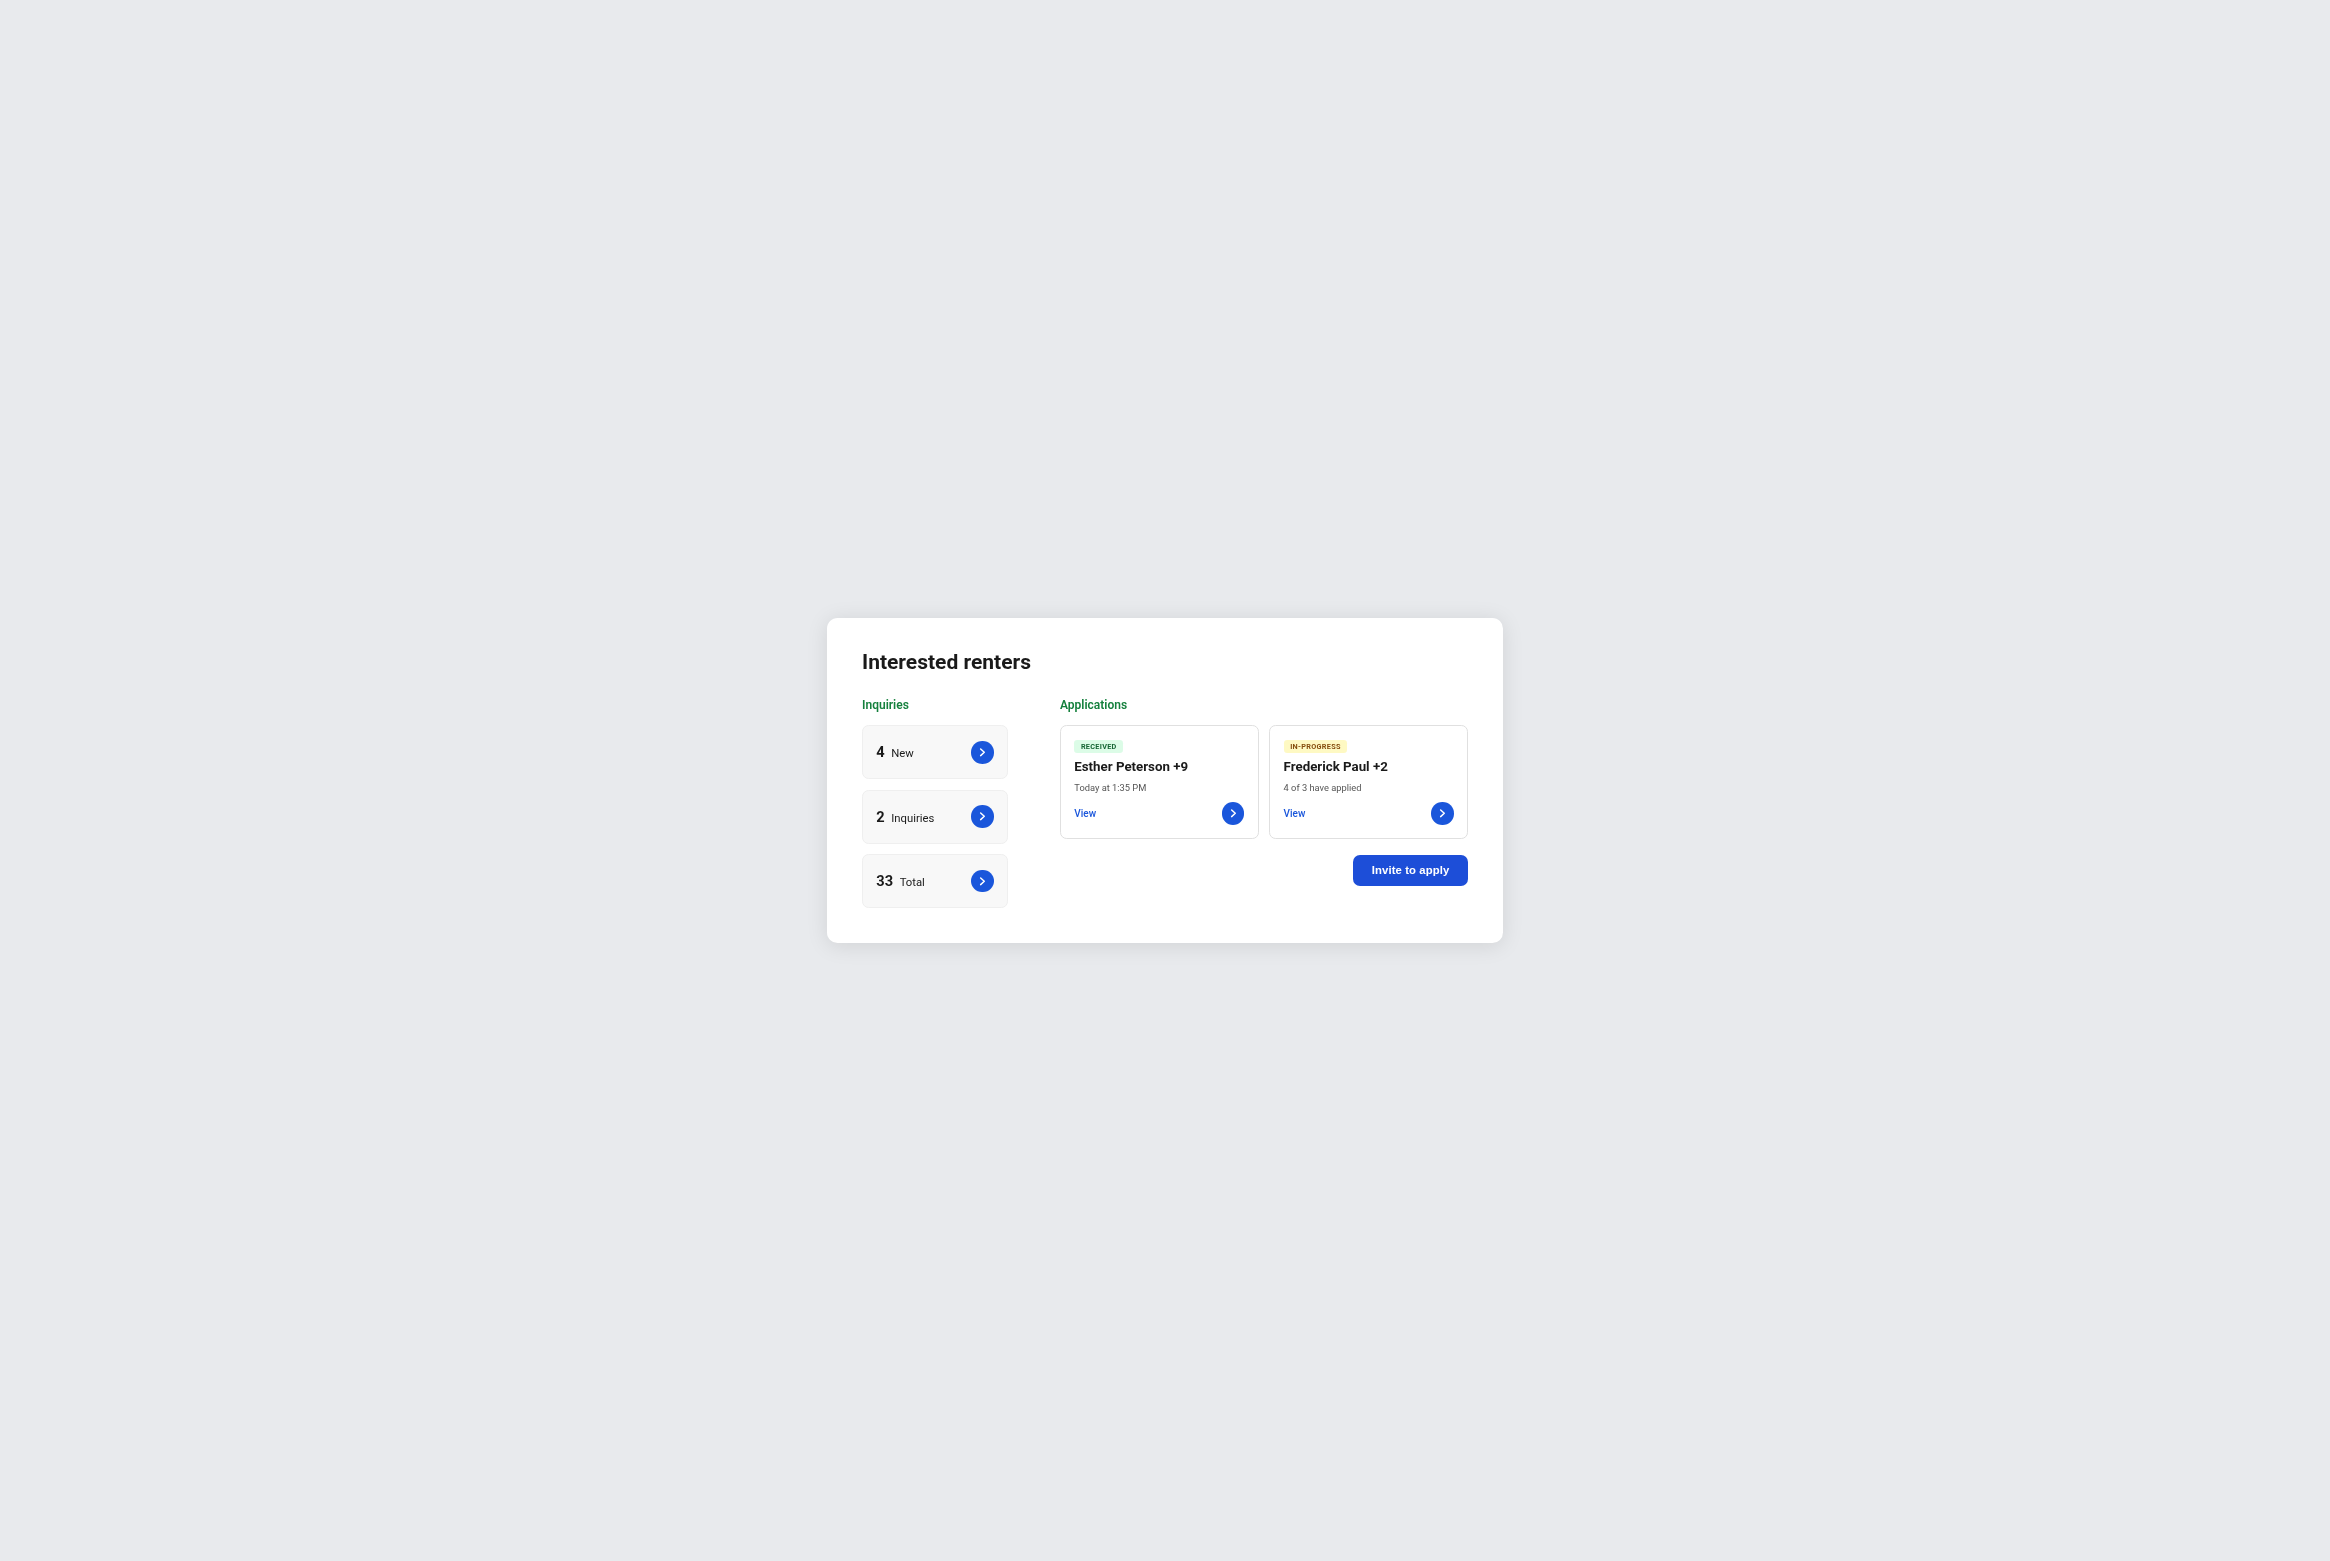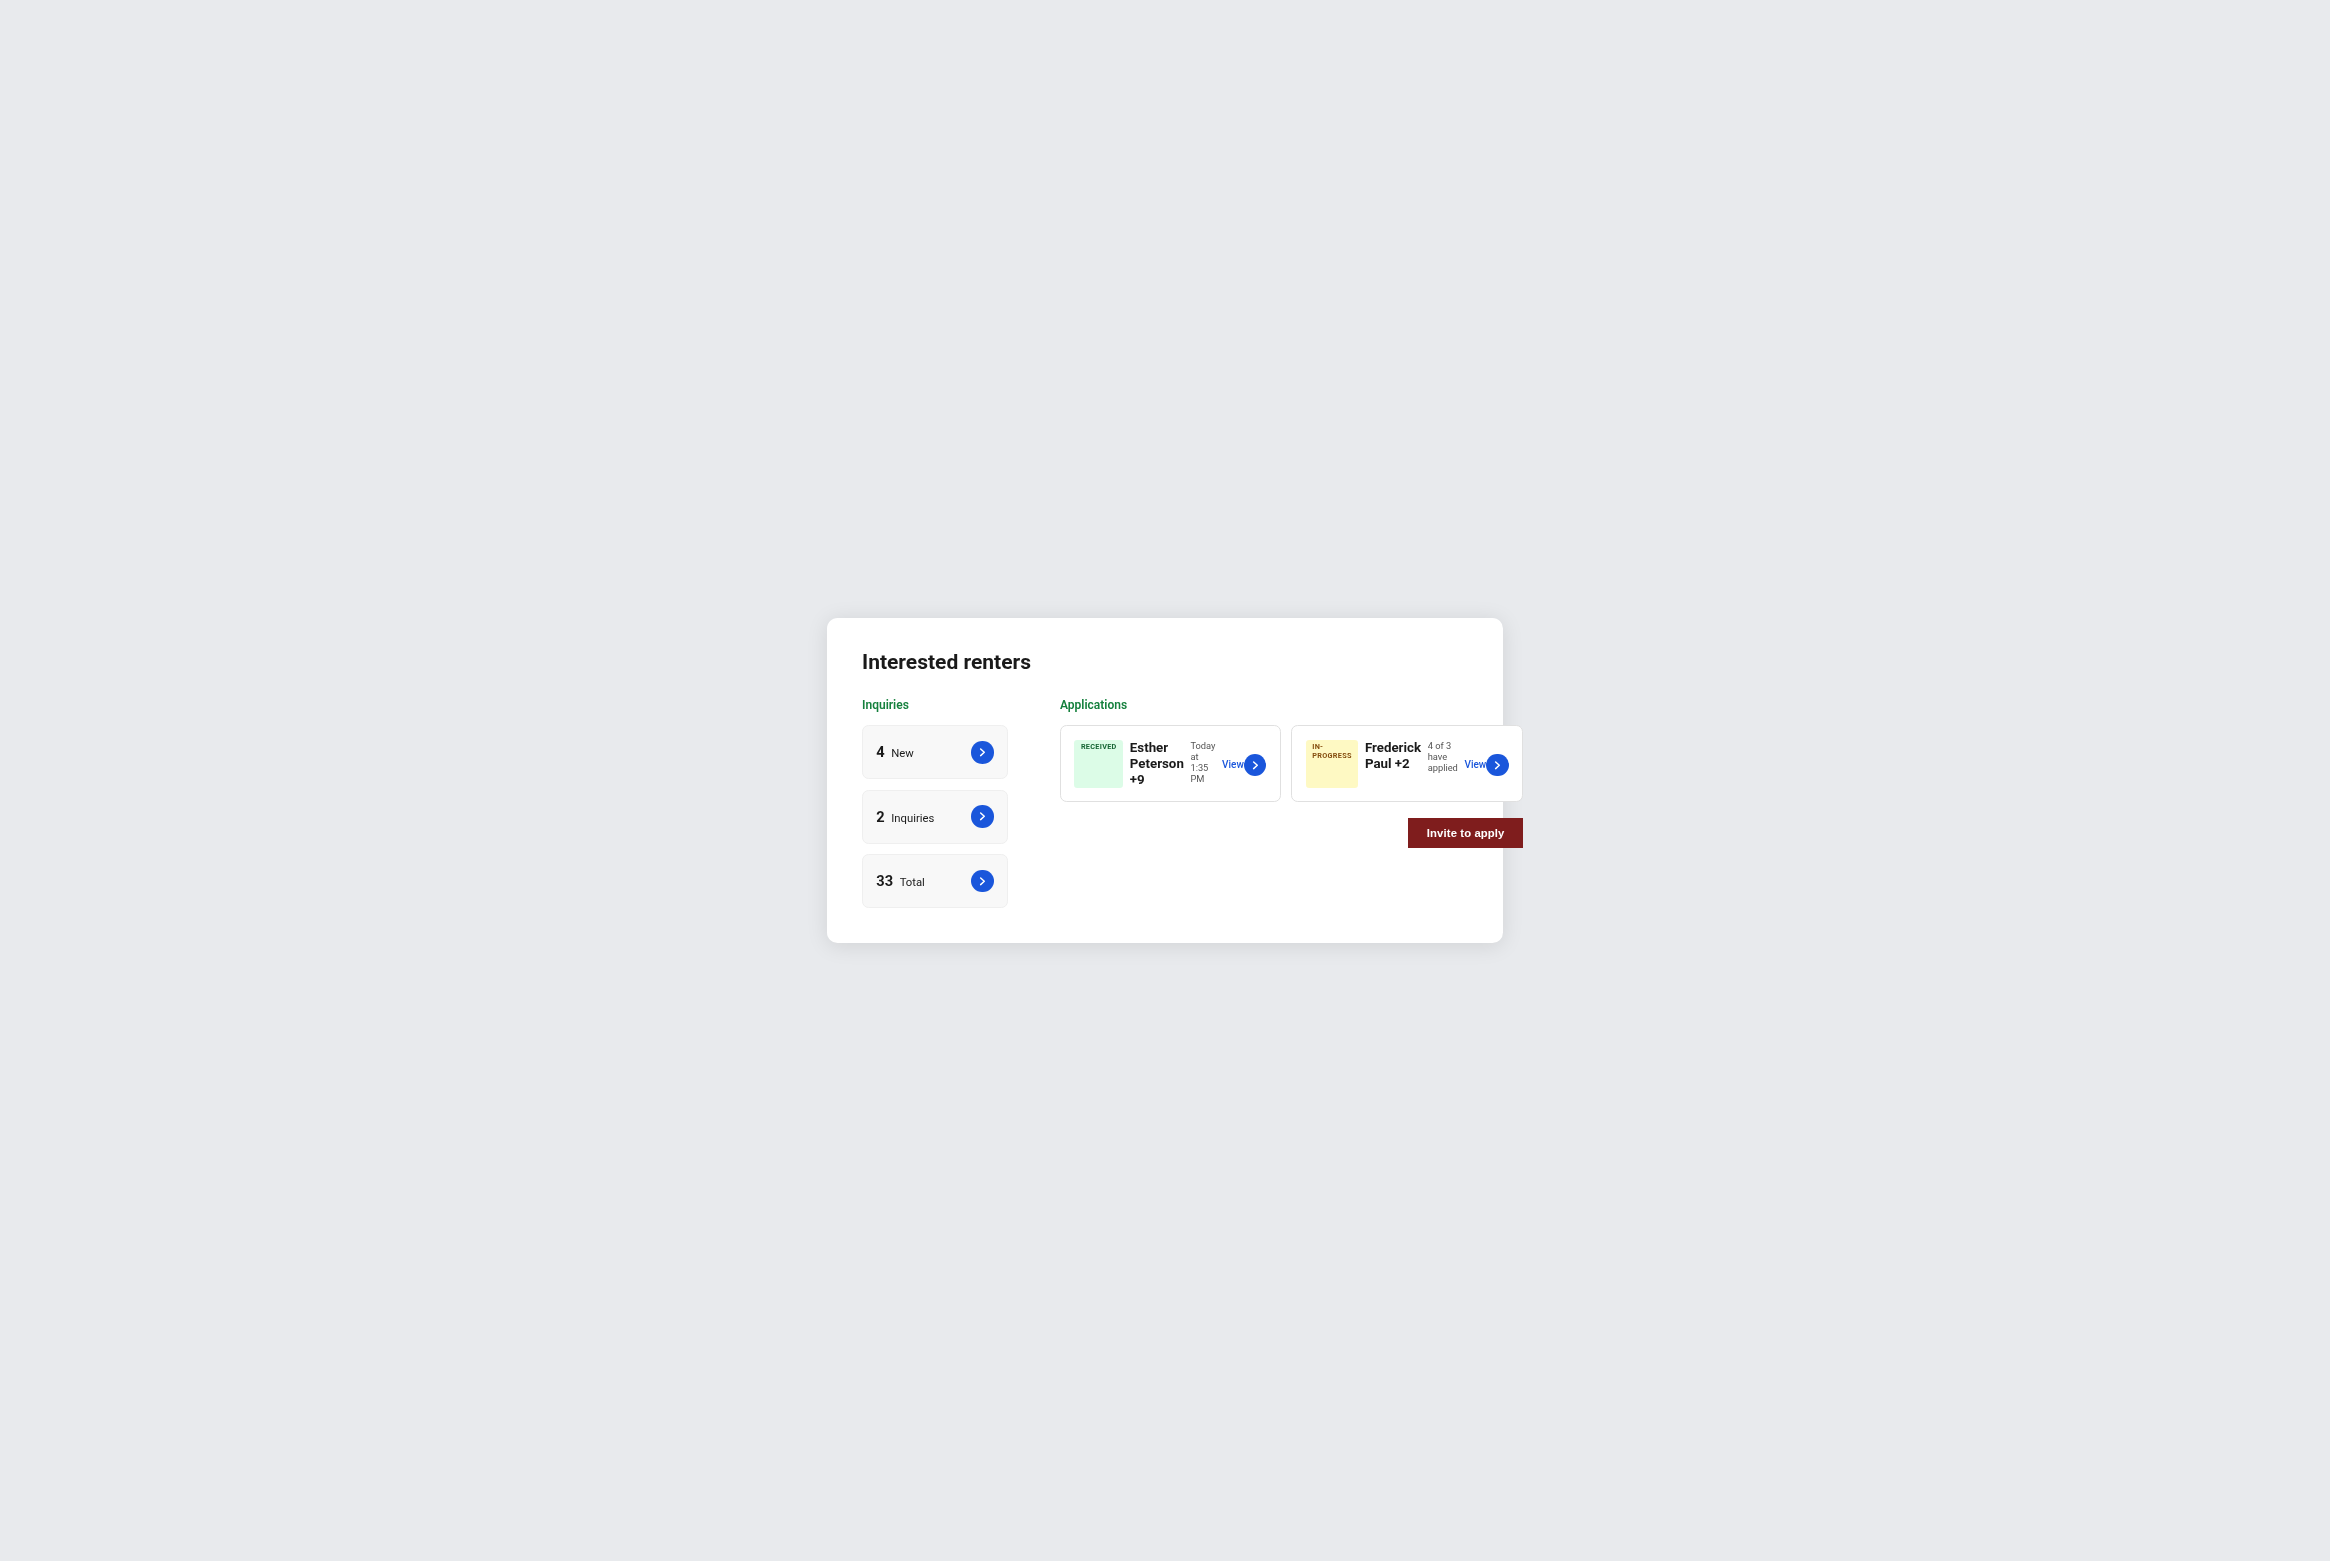--- a/index.html
+++ b/index.html
@@ -111,20 +111,21 @@
       gap: 10.6px;
       margin-bottom: 16px;
     }
 
     .app-card {
       background: #ffffff;
       border: 0.7px solid #e0e0e0;
       border-radius: 6.6px;
       padding: 13.3px;
       display: flex;
+      flex-direction: column;
       gap: 6.6px;
       cursor: pointer;
     }
 
     .status-badge {
       display: inline-block;
       padding: 2px 6.6px;
       border-radius: 3.3px;
       font-size: 7.3px;
       font-weight: 700;
@@ -175,24 +176,24 @@
       text-decoration: none;
     }
 
     .invite-button-row {
       display: flex;
       justify-content: flex-end;
       margin-top: 5.3px;
     }
 
     .invite-button {
-      background-color: #7f1d1d;
+      background-color: #1d4ed8;
       color: #ffffff;
       border: none;
-      border-radius: 0;
+      border-radius: 7px;
       padding: 9.3px 18.6px;
       font-size: 11.3px;
       font-weight: 600;
       cursor: pointer;
       letter-spacing: 0.01em;
     }
   </style>
 </head>
 <body>
 

